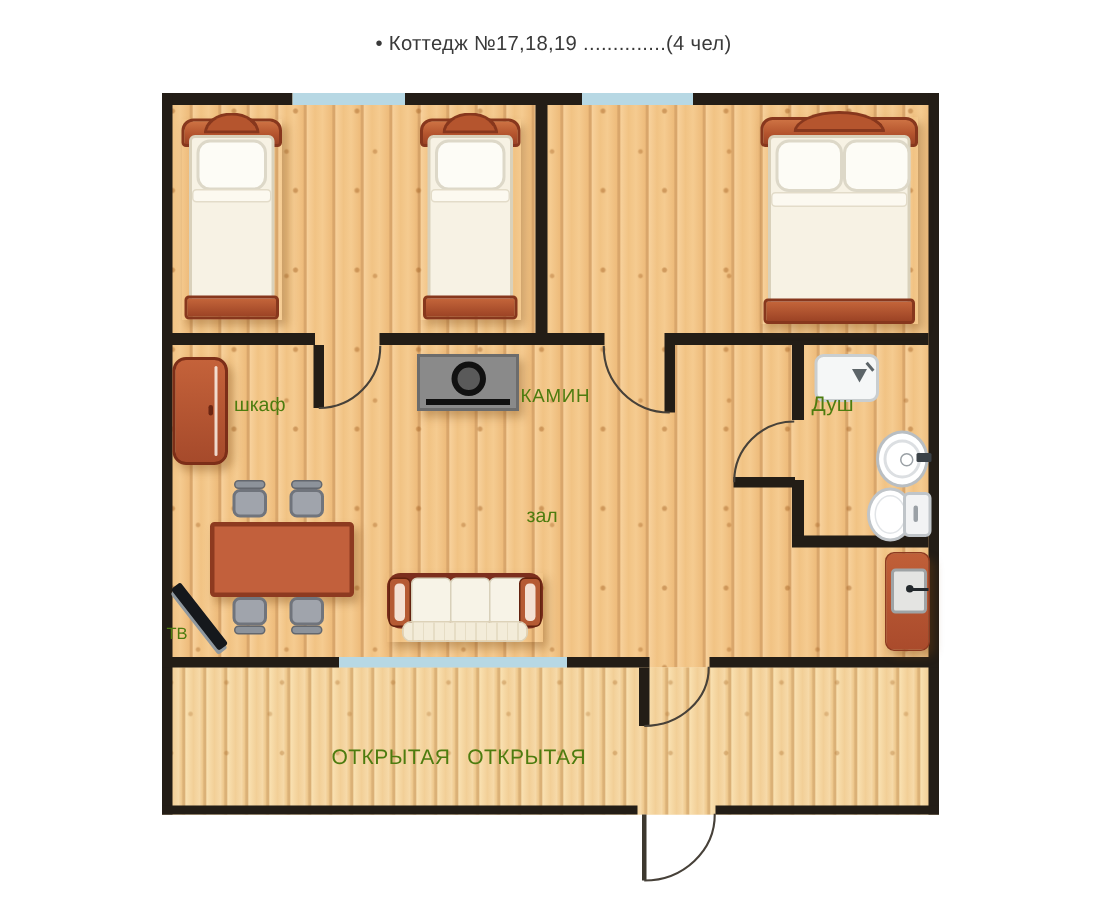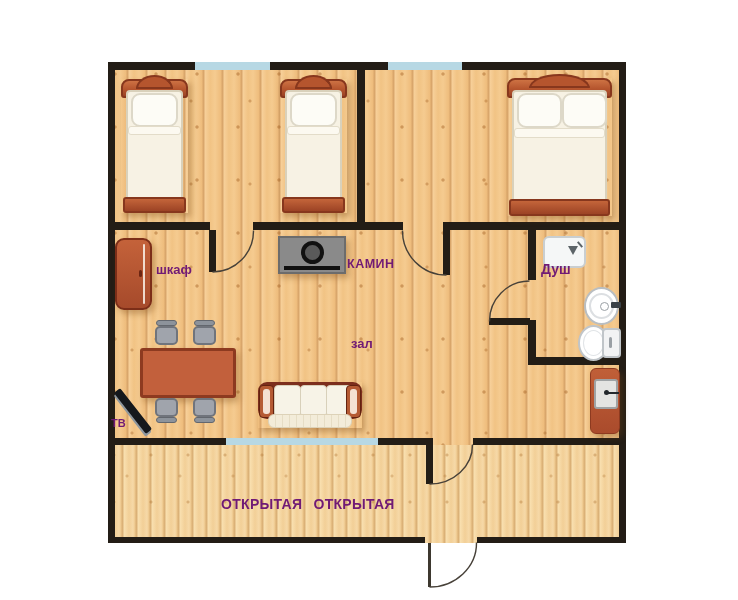--- a/index.html
+++ b/index.html
@@ -3,21 +3,21 @@
 <meta charset="utf-8">
 <style>
   html,body{margin:0;padding:0;background:#ffffff;}
   .canvas{position:relative;width:738px;height:600px;background:#ffffff;overflow:hidden;
           font-family:"Liberation Sans",sans-serif;}
   .abs{position:absolute;}
 
   
   .title{position:absolute;left:0;top:21px;width:738px;text-align:center;
          font-size:13.5px;color:#3a3a3a;letter-spacing:.2px;}
-  .lbl{position:absolute;font-weight:bold;color:#701a75;white-space:nowrap;}
+  .lbl{position:absolute;font-weight:normal;color:#4d7c0f;white-space:nowrap;}
 
   
   .wood{background-color:#f2c788;
     background-image:
       radial-gradient(circle at 7px 12px, rgba(163,95,33,.45) 1.1px, rgba(163,95,33,0) 2.2px),
       radial-gradient(circle at 24px 39px, rgba(163,95,33,.38) 1px, rgba(163,95,33,0) 2px),
       repeating-linear-gradient(90deg,
         #d9a66b 0px,#d9a66b 1px,#f7d09a 2px,#f1c384 7px,
         #f5cb90 12px,#eebc7c 18px,#d9a66b 19px);
     background-size:41px 53px,59px 83px,auto;}
@@ -125,20 +125,21 @@
         border:2px solid #9fa3a5;border-radius:3px;}
   .heater .dot{position:absolute;left:13px;top:21px;width:5px;height:5px;background:#23282c;
         border-radius:50%;}
   .heater .lever{position:absolute;left:16px;top:22.5px;width:12px;height:2px;background:#23282c;}
 </style>
 </head>
 <body>
 
 <div class="canvas">
 
+  <div class="title">• Коттедж №17,18,19 ..............(4 чел)</div>
 
   <div class="abs wood" style="left:108px;top:62px;width:518px;height:383px;"></div>
   <div class="abs wood2" style="left:108px;top:445px;width:518px;height:98px;"></div>
 
   <div class="w" style="left:108px;top:62px;width:87px;height:8px;"></div>
   <div class="win" style="left:195px;top:62px;width:75px;height:8px;"></div>
   <div class="w" style="left:270px;top:62px;width:118px;height:8px;"></div>
   <div class="win" style="left:388px;top:62px;width:74px;height:8px;"></div>
   <div class="w" style="left:462px;top:62px;width:164px;height:8px;"></div>
   <div class="w" style="left:108px;top:62px;width:7px;height:481px;"></div>

